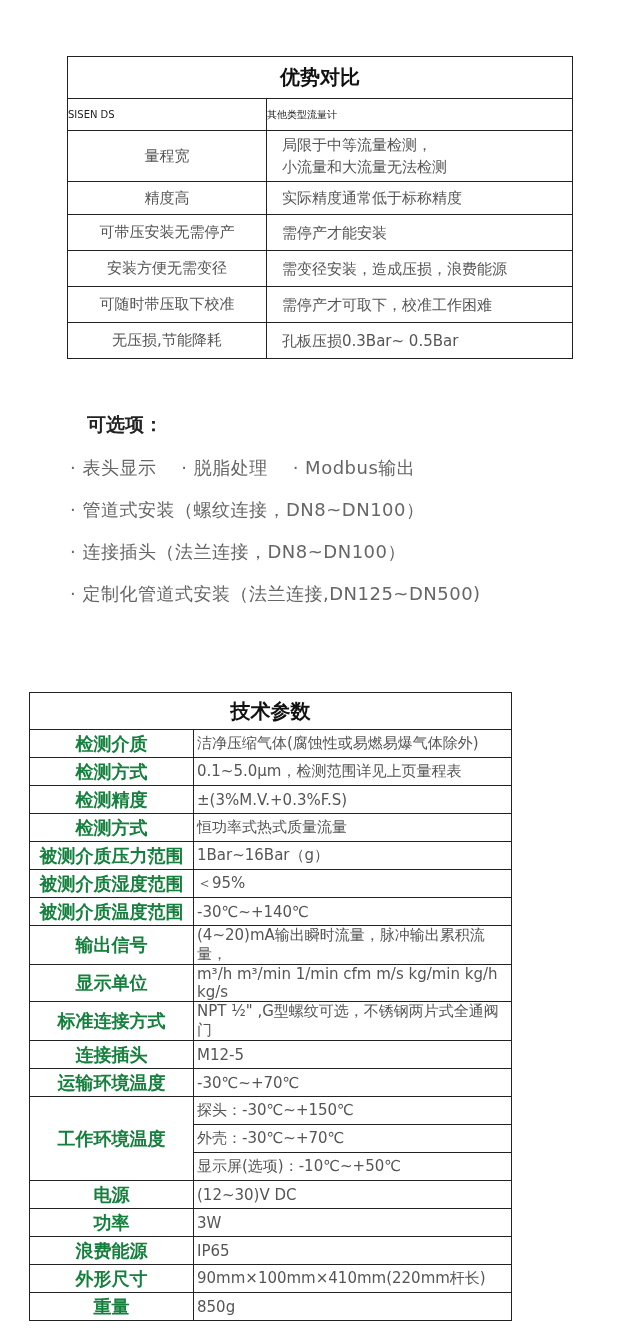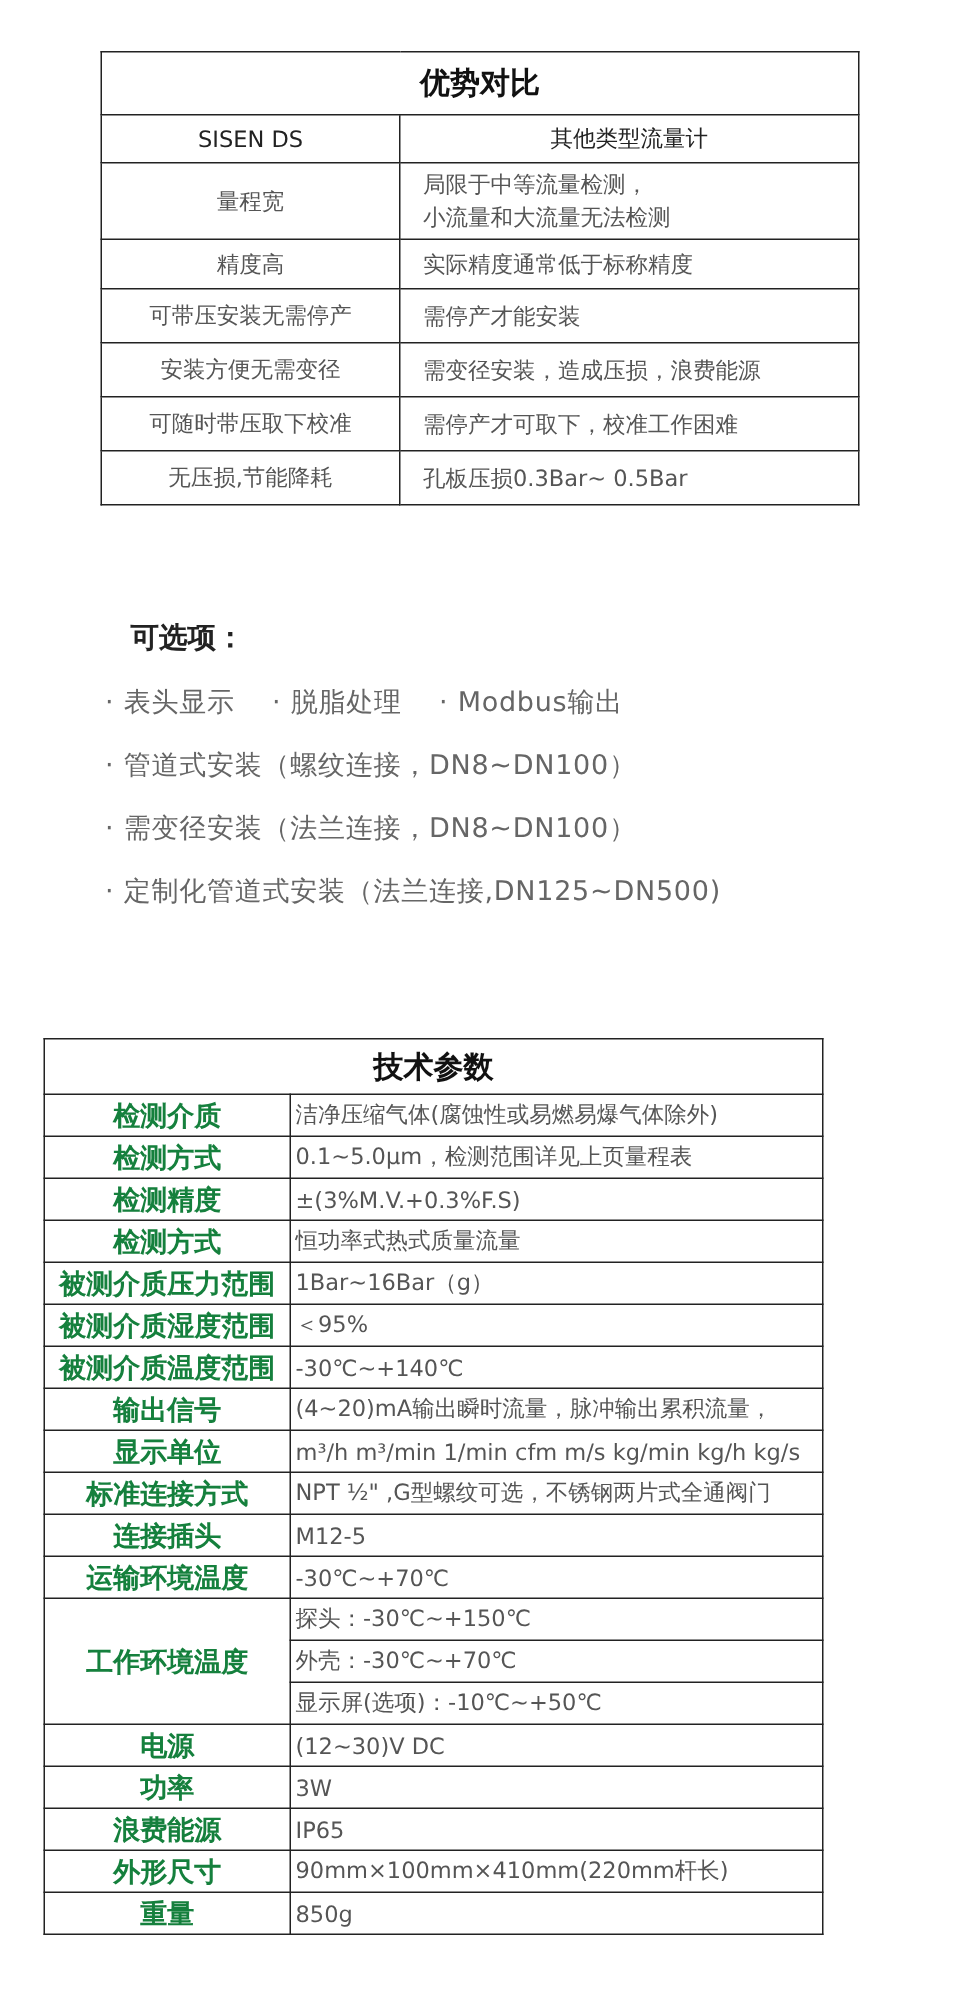--- a/index.html
+++ b/index.html
@@ -1,29 +1,29 @@
 <!DOCTYPE html>
 <html><head>
 <meta charset="utf-8">
 <style>
   html, body { margin:0; padding:0; background:#fff; }
   body { width:640px; height:1332px; position:relative; font-family:"DejaVu Sans", "Liberation Sans", sans-serif; color:#555; overflow:hidden; }
   table { border-collapse:collapse; position:absolute; }
   td { border:1px solid #222; padding:0; }
-  #t1 { left:67px; top:34px; width:506px; }
+  #t1 { left:67px; top:56px; width:506px; }
   #t1 .title { height:41px; text-align:center; font-size:20px; font-weight:bold; color:#111; }
-  #t1 .hdr td { height:31px; text-align:center; font-size:15px; color:#222; }
+  #t1 .hdr td { height:31px; text-align:left; font-size:10px; color:#222; }
   #t1 td.l { width:198px; text-align:center; font-size:15px; color:#555; }
   #t1 td.r { padding-left:15px; font-size:15px; color:#555; line-height:22px; }
   #t1 .row td { height:35px; }
   #t1 .row.tall td { height:50px; }
   #t1 .row.mid td { height:32px; }
   .opt-title { position:absolute; left:87px; top:412px; font-size:19px; color:#222; font-weight:bold; }
   .opt { position:absolute; left:70px; font-size:18px; color:#666; white-space:pre; letter-spacing:0.5px; }
-  #t2 { left:29px; top:692px; width:520px; }
+  #t2 { left:29px; top:692px; width:483px; }
   #t2 .title { height:36px; text-align:center; font-size:20px; font-weight:bold; color:#111; }
   #t2 td.l { width:163px; text-align:center; font-size:18px; font-weight:bold; color:#15803d; }
   #t2 td.r { padding-left:3px; font-size:15px; color:#555; }
   #t2 tr.row td { height:27px; }
 </style>
 </head>
 <body>
 
 <table id="t1">
   <tbody>
@@ -60,21 +60,21 @@
   <tr class="row">
     <td class="l">无压损,节能降耗</td>
     <td class="r">孔板压损0.3Bar~ 0.5Bar</td>
   </tr>
 </tbody>
   </table>
 
 <div class="opt-title">可选项：</div>
 <div class="opt" style="top:456px">· 表头显示    · 脱脂处理    · Modbus输出</div>
 <div class="opt" style="top:498px">· 管道式安装（螺纹连接，DN8~DN100）</div>
-<div class="opt" style="top:540px">· 需变径安装（法兰连接，DN8~DN100）</div>
+<div class="opt" style="top:540px">· 连接插头（法兰连接，DN8~DN100）</div>
 <div class="opt" style="top:582px">· 定制化管道式安装（法兰连接,DN125~DN500)</div>
 
 <table id="t2">
   <tbody>
       <tr>
         <td colspan="2" class="title">技术参数</td>
       </tr>
   <tr class="row">
         <td class="l">检测介质</td>
         <td class="r">洁净压缩气体(腐蚀性或易燃易爆气体除外)</td>

